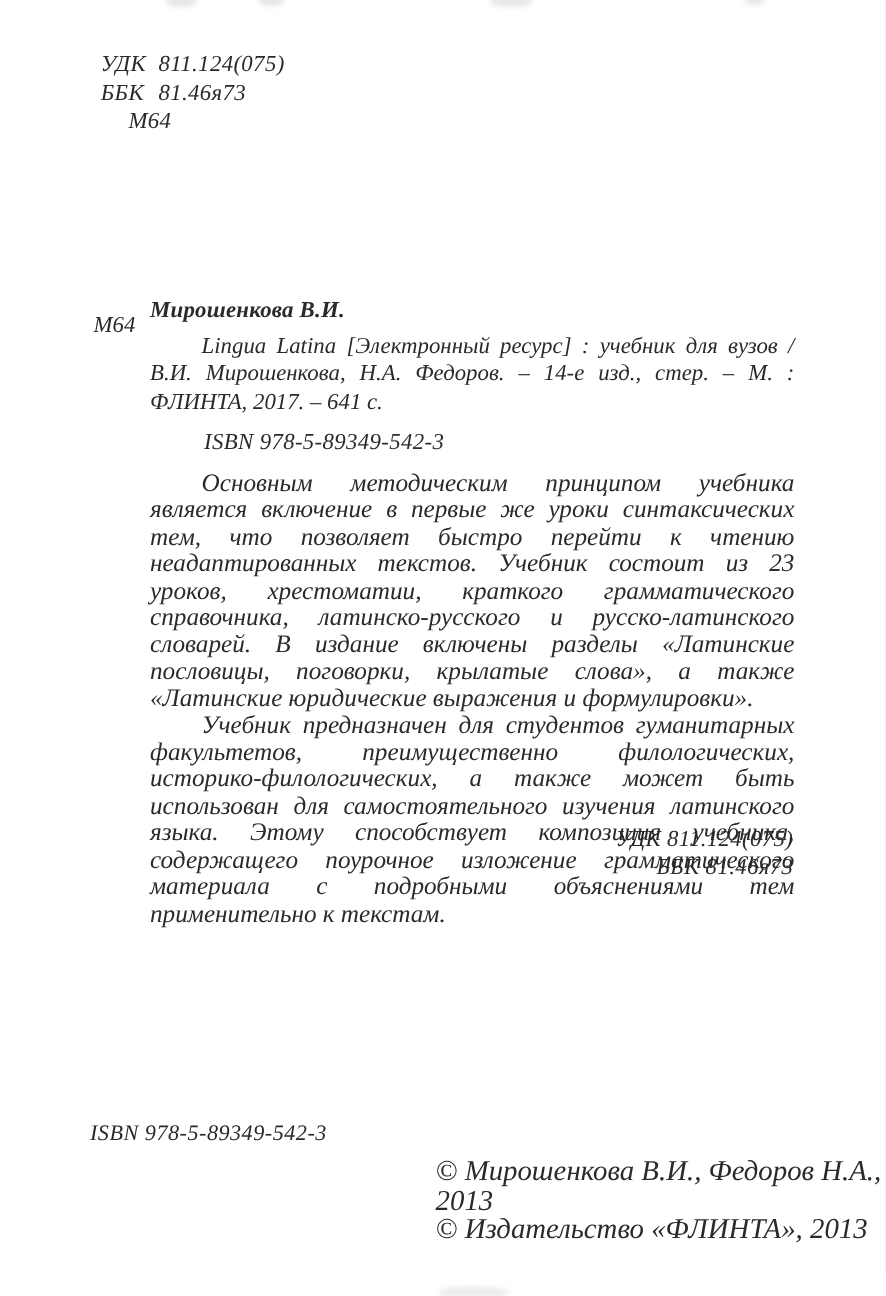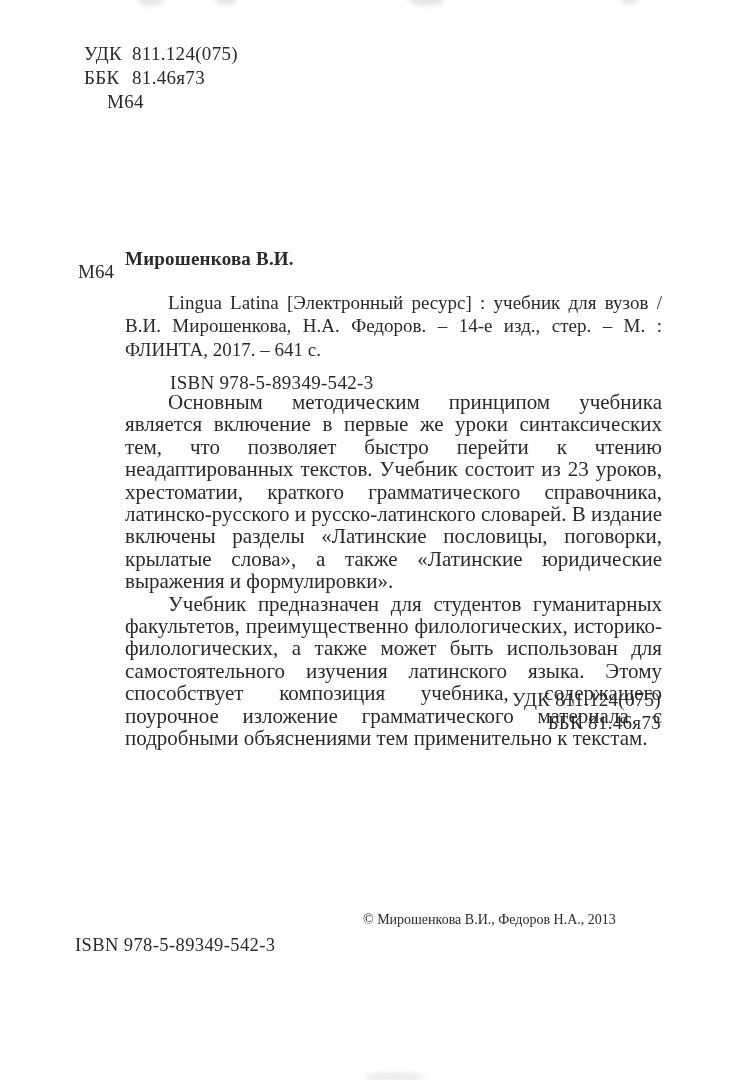--- a/index.html
+++ b/index.html
@@ -1,15 +1,15 @@
 <!DOCTYPE html>
 <html><head>
 <meta charset="utf-8">
 <style>
-  * { margin: 0; padding: 0; box-sizing: border-box; }
+  * { margin: 0; padding: 0; box-sizing: border-box; font-style: italic; }
   html, body { background: #e9e9e9; }
   .page {
     position: relative;
     width: 738px;
     height: 1080px;
     margin: 0 auto;
     background: #ffffff;
     overflow: hidden;
     font-family: "Liberation Serif", "DejaVu Serif", serif;
     color: #2a2a2a;
@@ -51,21 +51,21 @@
   .imprint {
     position: absolute;
     left: 125px;
     top: 247px;
     width: 537px;
     font-size: 19px;
     line-height: 23.5px;
   }
   .imprint-author {
     font-weight: bold;
-    margin-bottom: 20px;
+    margin-bottom: 6px;
     letter-spacing: 0.2px;
   }
   .imprint-desc {
     text-align: justify;
     text-indent: 43px;
   }
   .imprint-isbn {
     margin-top: 10px;
     padding-left: 45px;
     letter-spacing: 0.3px;
@@ -98,22 +98,22 @@
   .footer-isbn {
     position: absolute;
     left: 75px;
     top: 935px;
     font-size: 18.5px;
     letter-spacing: 0.4px;
   }
   .footer-copyright {
     position: absolute;
     left: 363px;
-    top: 908px;
-    font-size: 14px;
+    top: 964px;
+    font-size: 24px;
     line-height: 24.5px;
   }
 </style>
 </head>
 <body>
 
 <div class="page">
 
   <div class="artifact a1"></div>
   <div class="artifact a2"></div>
@@ -150,15 +150,16 @@
 
   <div class="codes-right">
     <div>УДК 811.124(075)</div>
     <div>ББК 81.46я73</div>
   </div>
 
   <div class="footer-isbn">ISBN 978-5-89349-542-3</div>
 
   <div class="footer-copyright">
     <div>© Мирошенкова В.И., Федоров Н.А., 2013</div>
+    <div>© Издательство «ФЛИНТА», 2013</div>
   </div>
 
 </div>
 
 </body></html>

